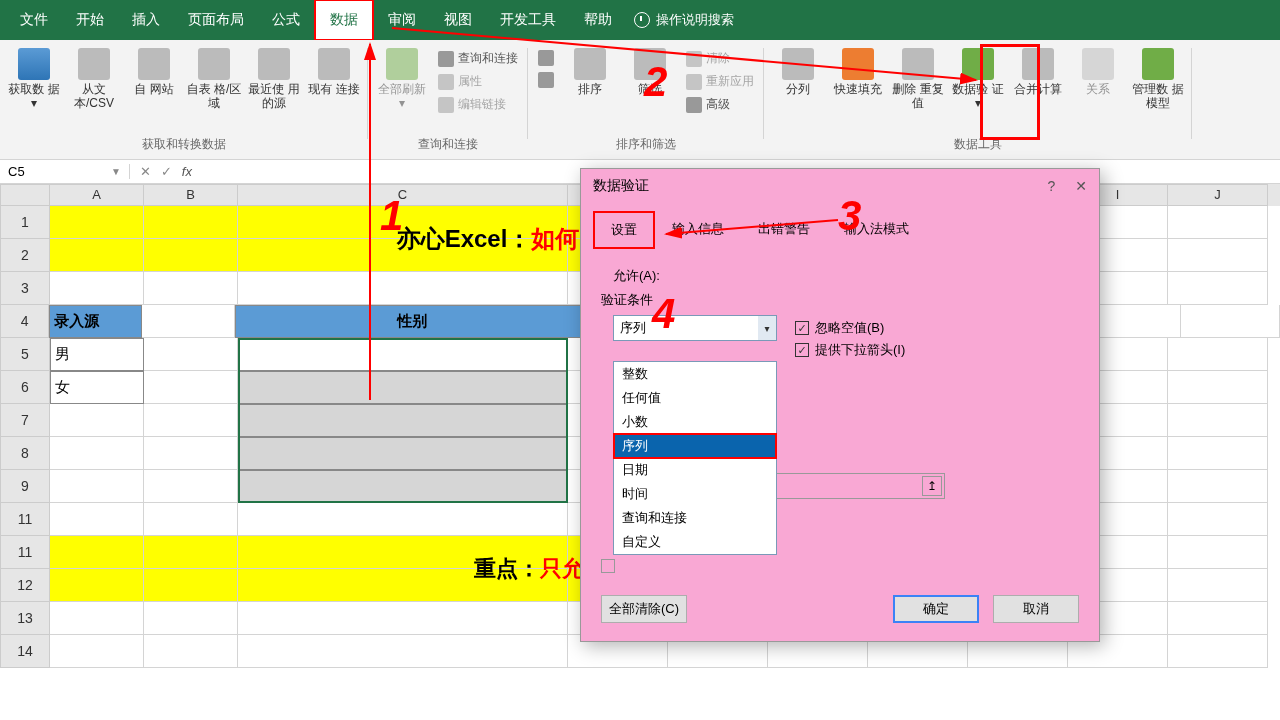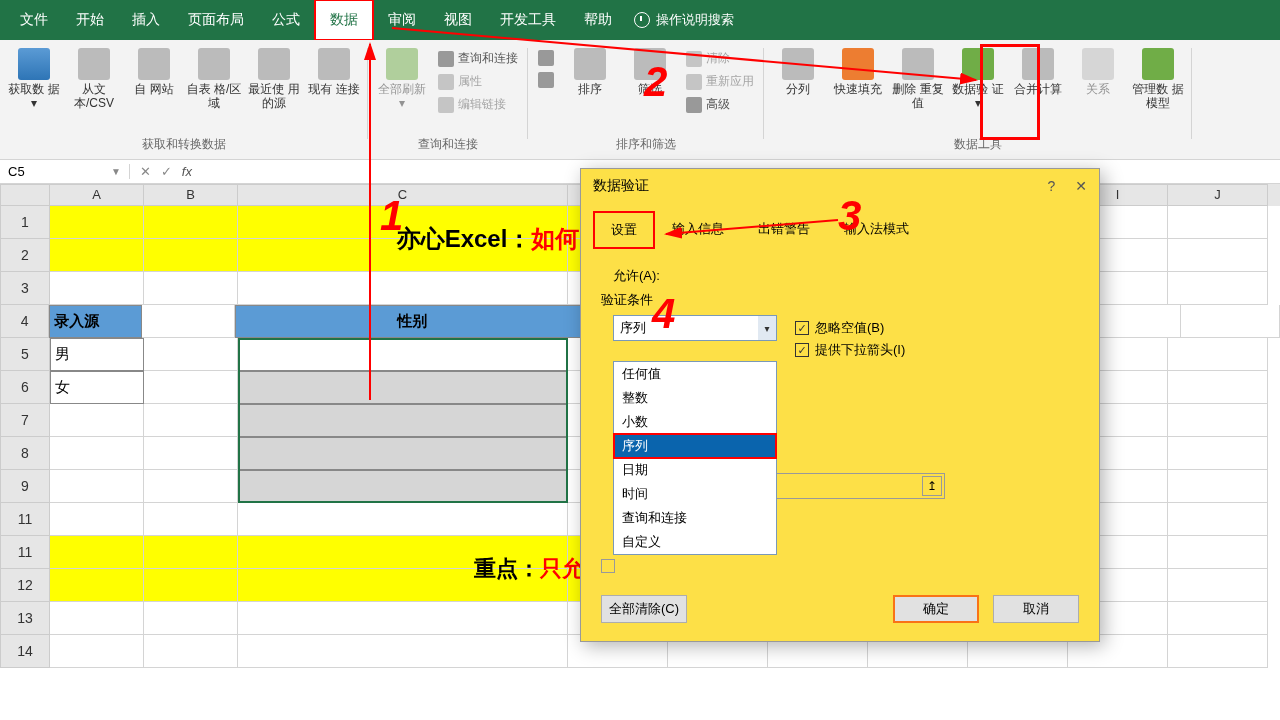--- a/index.html
+++ b/index.html
@@ -48,21 +48,21 @@
 .rows{display:flex;flex-direction:column}
 .row{display:flex;height:33px}
 .row-h{width:50px;background:#e6e6e6;border:1px solid #ccc;border-top:none;text-align:center;font-size:14px;color:#333;display:flex;align-items:center;justify-content:center}
 .cell{border:1px solid #d4d4d4;border-top:none;border-left:none;padding:0 4px;display:flex;align-items:center;font-size:15px}
 
 
 .anno{position:absolute;pointer-events:none}
 .anno-num{color:red;font-size:42px;font-weight:bold;font-style:italic}
 
 
-.dialog{position:absolute;left:580px;top:168px;width:520px;background:#fde047;border:1px solid #999;box-shadow:4px 4px 18px rgba(0,0,0,.3)}
+.dialog{position:absolute;left:580px;top:168px;width:520px;background:#f9a8d4;border:1px solid #999;box-shadow:4px 4px 18px rgba(0,0,0,.3)}
 .dlg-title{display:flex;align-items:center;justify-content:space-between;padding:8px 12px;font-size:14px}
 .dlg-title .ctrls{display:flex;gap:20px;color:#555}
 .dlg-tabs{display:flex;padding:8px 12px 0 12px;gap:0}
 .dlg-tab{padding:8px 16px;font-size:13px;cursor:pointer;border:1px solid transparent}
 .dlg-tab.active{border:2px solid red}
 .dlg-body{padding:12px 20px 8px 20px}
 .dlg-label{font-size:13px;margin:6px 0}
 .allow-row{display:flex;align-items:flex-start;gap:18px;margin-top:6px}
 .combo{width:164px;height:26px;border:1px solid #7a99b8;display:flex;align-items:center;padding:0 6px;justify-content:space-between;font-size:13px;background:#fff}
 .combo .dd{background:#e1e9f2;width:18px;height:24px;margin-right:-6px;display:flex;align-items:center;justify-content:center;font-size:10px;color:#333}
@@ -70,21 +70,21 @@
 .check .box{width:14px;height:14px;border:1px solid #333;display:flex;align-items:center;justify-content:center;font-size:11px;color:#333}
 .dropdown-list{position:absolute;left:20px;top:108px;width:164px;border:1px solid #7a99b8;background:#fff;z-index:10}
 .dd-item{padding:3px 8px;font-size:13px;cursor:pointer}
 .dd-item.sel{background:#0a64ad;color:#fff;outline:2px solid red;outline-offset:-1px}
 .source-input{width:332px;height:26px;border:1px solid #999;position:relative;margin-top:6px}
 .source-input .pick{position:absolute;right:2px;top:2px;width:20px;height:20px;border:1px solid #999;display:flex;align-items:center;justify-content:center;font-size:12px}
 .apply-row{display:flex;align-items:center;gap:6px;margin-top:60px;font-size:13px}
 .apply-row .box{width:14px;height:14px;border:1px solid #999}
 .dlg-footer{display:flex;justify-content:space-between;padding:14px 20px 18px 20px}
 .dlg-btn{width:86px;height:28px;border:1px solid #adadad;background:#e1e1e1;font-size:13px;cursor:pointer}
-.dlg-btn.primary{border:2px solid #f97316}
+.dlg-btn.primary{border:2px solid #3b82f6}
 .footer-right{display:flex;gap:14px}
 
 
 .yellow-band{background:#ffff00}
 .blue-head{background:#5b9bd5;color:#000;font-weight:bold}
 .sel-range{background:#d6d6d6}
 .thin-border{border:1px solid #888 !important}
 
 
 .red-box{position:absolute;border:3px solid red;pointer-events:none}
@@ -520,22 +520,22 @@
             <span>忽略空值(B)</span>
           </div>
         <div class="check">
             <span class="box">✓</span>
             <span>提供下拉箭头(I)</span>
           </div>
       </div>
     </div>
 
     <div class="dropdown-list" style="left:32px;top:112px">
-    <div class="dd-item">任何值</div>
-        <div class="dd-item">整数</div>
+    <div class="dd-item">整数</div>
+        <div class="dd-item">任何值</div>
         <div class="dd-item">小数</div>
         <div class="dd-item sel">序列</div>
         <div class="dd-item">日期</div>
         <div class="dd-item">时间</div>
         <div class="dd-item">查询和连接</div>
         <div class="dd-item">自定义</div>
       </div>
 
     <div class="source-input" style="margin-left:12px;margin-top:110px">
       <div class="pick">↥</div>

